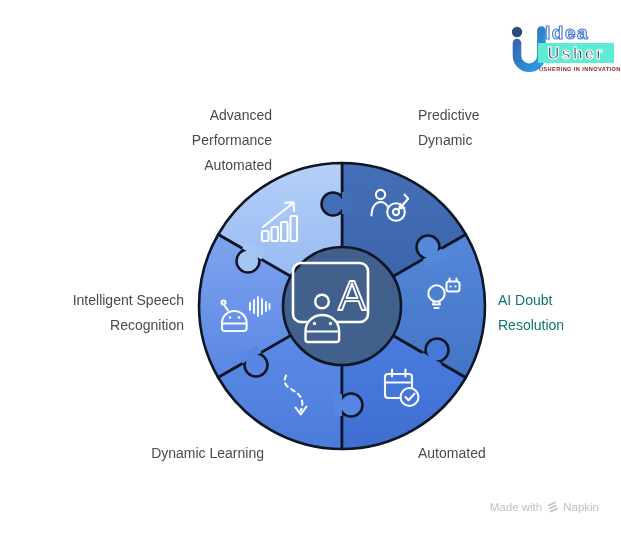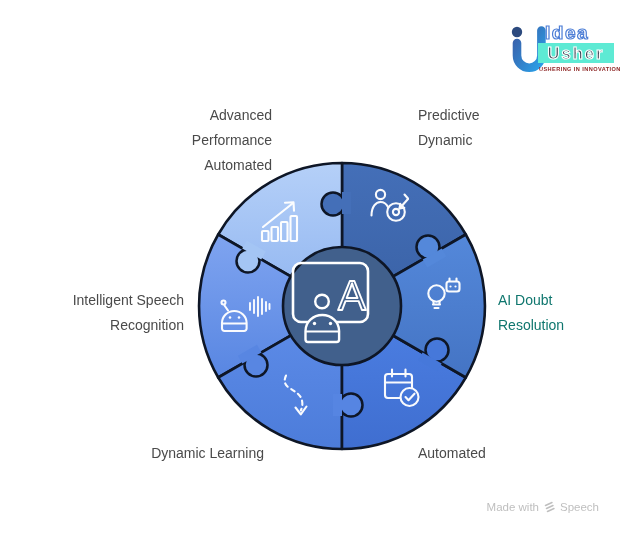--- a/index.html
+++ b/index.html
@@ -208,16 +208,16 @@
   </div>
   <div class="label l-automated" style="color: rgb(74, 74, 74);">
     <span>Automated</span>
   </div>
 
   <a class="footer" style="color: rgb(191, 191, 191);">
     <span>Made with</span>
     <svg width="11" height="12" viewBox="0 0 11 12">
       <path d="M1.5,4.5 L8,1.5 M2.5,7.5 L9,4.5 M3.5,10.5 L10,7.5" fill="none" stroke="#bfbfbf" stroke-width="1.5" stroke-linecap="round"></path>
     </svg>
-    <span>Speech</span>
+    <span>Napkin</span>
   </a>
 
 </div>
 
 </body></html>

